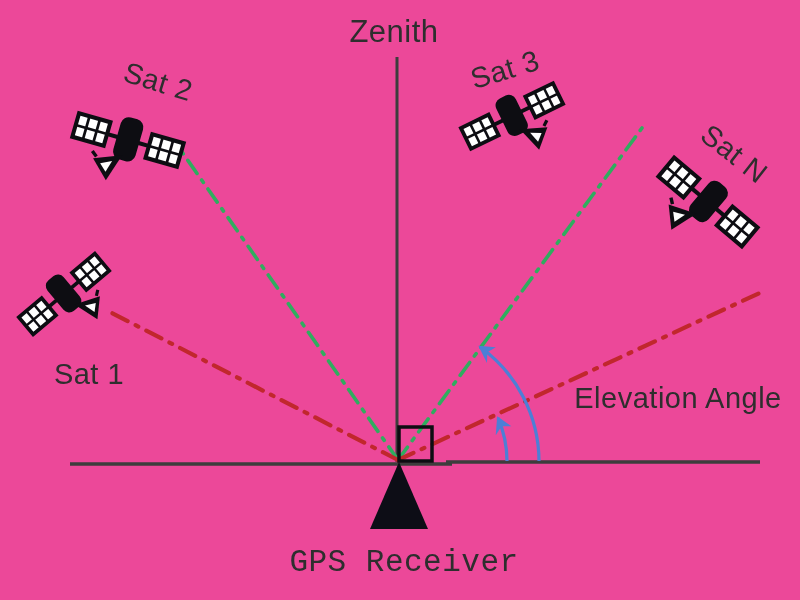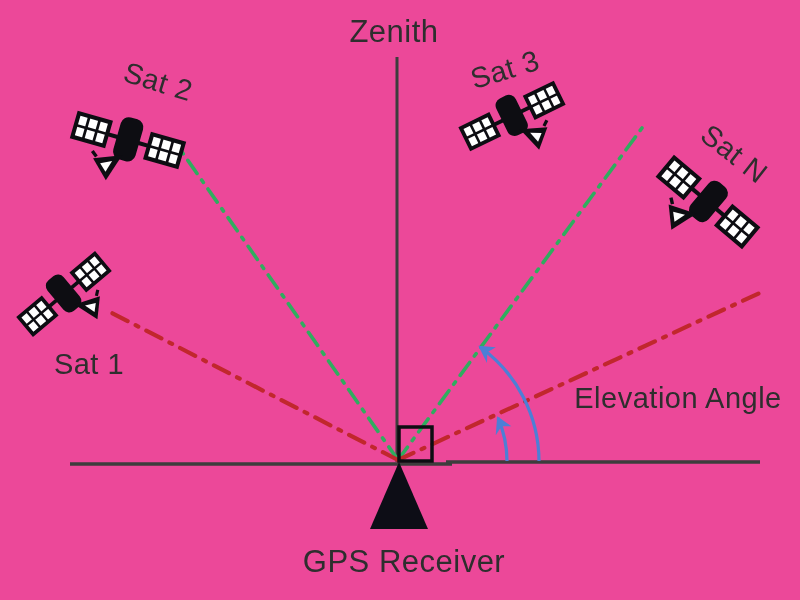--- a/index.html
+++ b/index.html
@@ -10,25 +10,25 @@
   .stage svg{position:absolute;left:0;top:0;}
   .lbl{
     position:absolute;color:#2e2e2e;white-space:nowrap;
     transform:translate(-50%,-50%);
     font-size:29px;letter-spacing:0.5px;
   }
   .lbl.rot-sat2{transform:translate(-50%,-50%) rotate(17deg);}
   .lbl.rot-sat3{transform:translate(-50%,-50%) rotate(-17deg);}
   .lbl.rot-satn{transform:translate(-50%,-50%) rotate(38deg);}
   .lbl-zenith   {left:394px;top:32px;font-size:31px;}
-  .lbl-sat1     {left:89px; top:364px;}
+  .lbl-sat1     {left:89px; top:374px;}
   .lbl-sat2     {left:158px;top:82px;}
   .lbl-sat3     {left:505px;top:70px;}
   .lbl-satn     {left:734px;top:154px;}
-  .lbl-receiver {left:404px;top:562px;font-size:31px;}
+  .lbl-receiver {left:404px;top:562px;font-size:31px;font-family:Liberation Mono, monospace;}
   .lbl-elev     {left:678px;top:398px;font-size:29px;}
 </style>
 </head>
 <body>
 
 <div class="stage">
 
   <svg width="800" height="600" viewBox="0 0 800 600">
     <defs>
       <marker id="arrow-blue" markerUnits="userSpaceOnUse" markerWidth="26" markerHeight="24" refX="15" refY="9" orient="auto">

